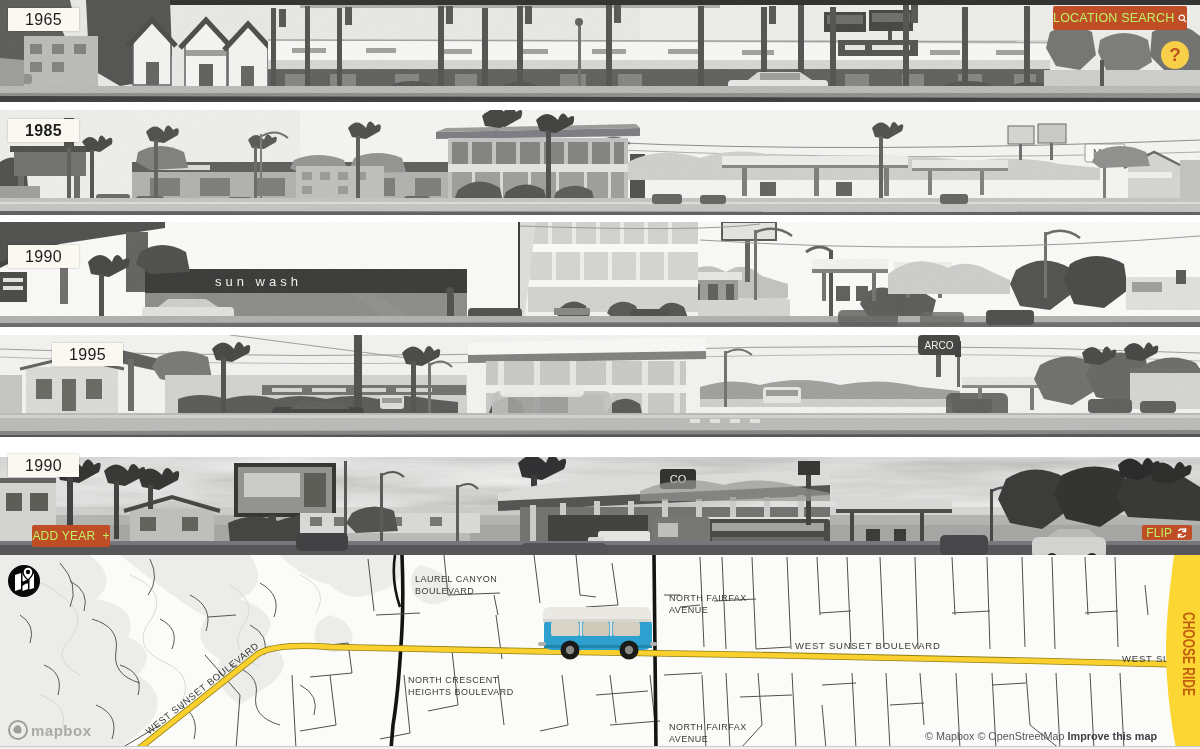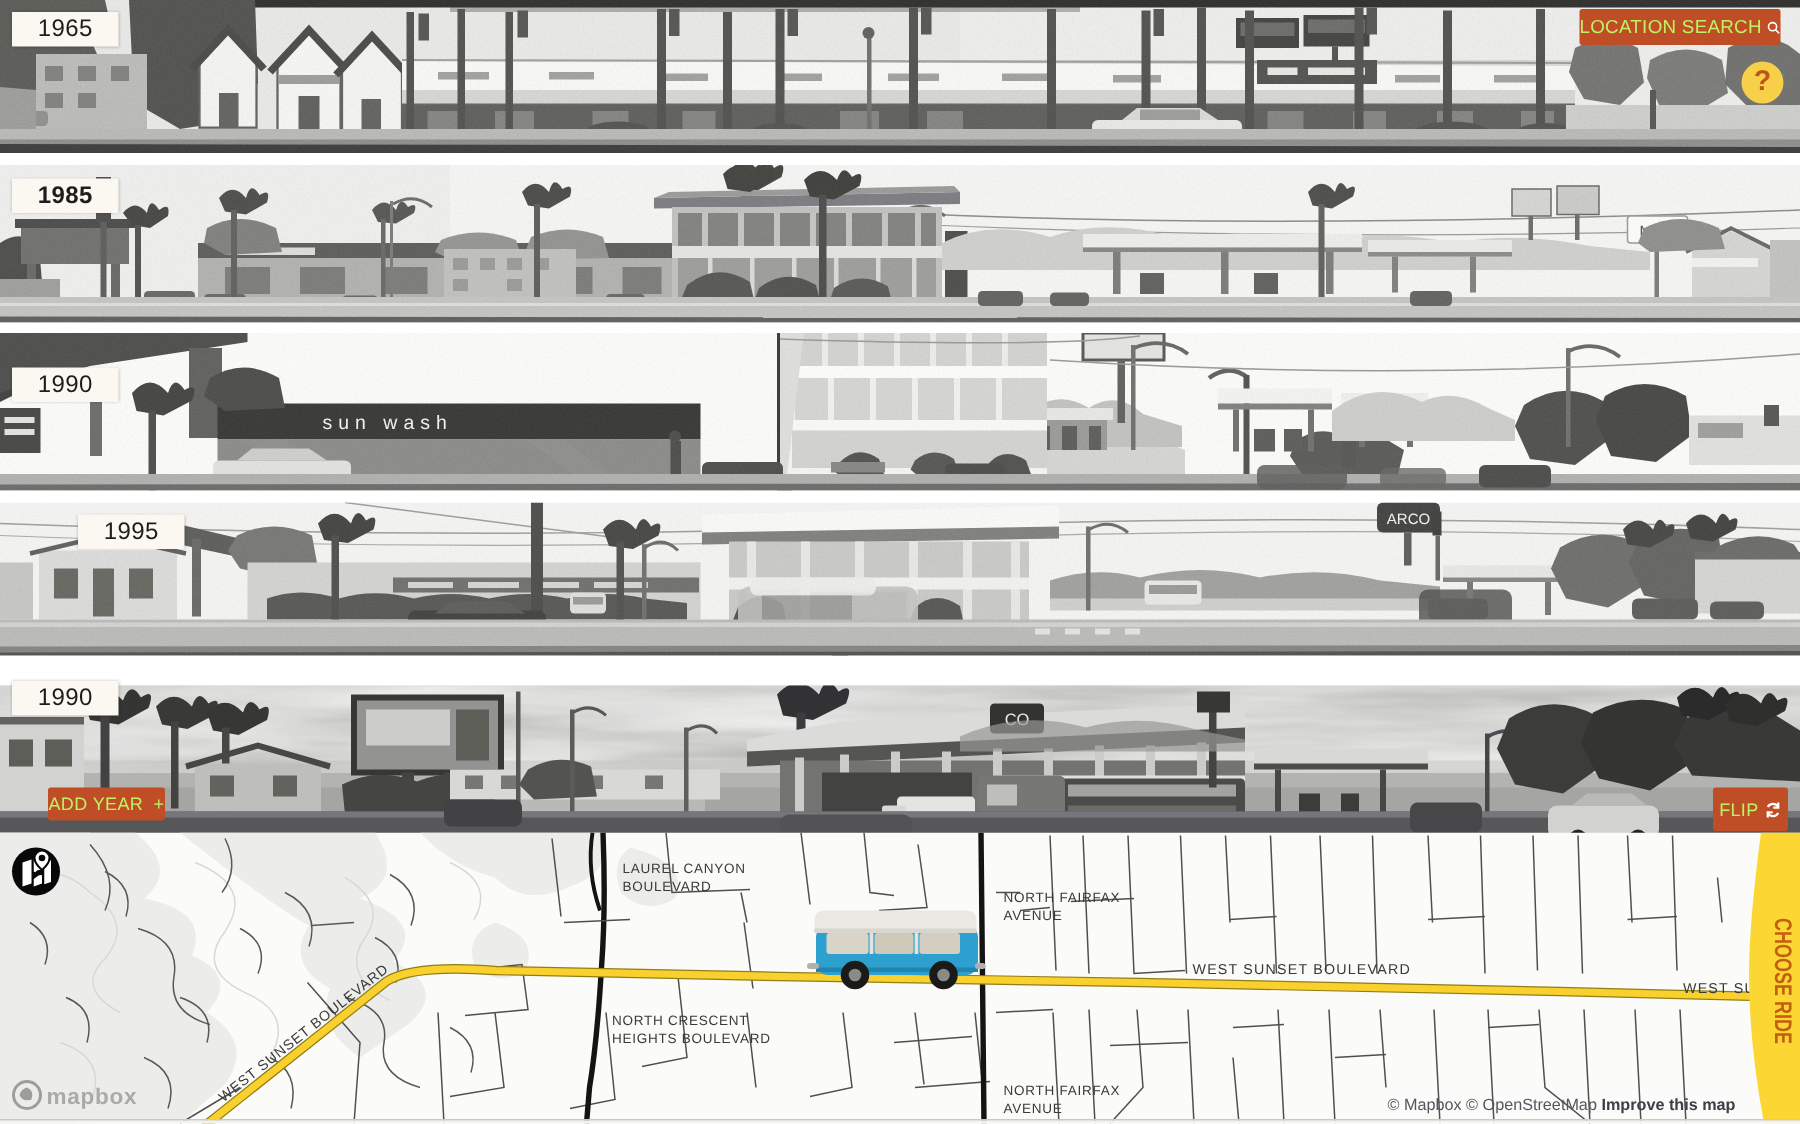--- a/index.html
+++ b/index.html
@@ -999,20 +999,20 @@
 <svg width="13" height="13" viewBox="0 0 13 13">
         <circle cx="5.5" cy="5.5" r="4" fill="none" stroke="#ffffff" stroke-width="1.6"></circle>
         <line x1="8.5" y1="8.5" x2="12" y2="12" stroke="#ffffff" stroke-width="1.6"></line>
       </svg></div>
 
 <div class="abs" style="left:1161px;top:41px;width:28px;height:28px;border-radius:50%;background:#f7cf49;z-index:40;
   color:#bf541c;font-size:19px;font-weight:bold;text-align:center;line-height:28px;">?</div>
 
 <div class="btn" style="left:8px;top:525px;width:78px;height:22px;font-size:12px;margin-left:24px;">ADD&nbsp;YEAR&nbsp;&nbsp;+</div>
 
-<div class="btn" style="left:1142px;top:525px;width:50px;height:29px;font-size:12px;">FLIP&nbsp;
+<div class="btn" style="left:1142px;top:525px;width:50px;height:15px;font-size:12px;">FLIP&nbsp;
 <svg width="12" height="12" viewBox="0 0 12 12">
         <path d="M2.5,4 A4,4 0 0 1 9.5,4" fill="none" stroke="#ffffff" stroke-width="1.5"></path>
         <path d="M9.5,8 A4,4 0 0 1 2.5,8" fill="none" stroke="#ffffff" stroke-width="1.5"></path>
         <path d="M9.5,1 L9.5,4.4 L6.2,4.4" fill="none" stroke="#ffffff" stroke-width="1.5"></path>
         <path d="M2.5,11 L2.5,7.6 L5.8,7.6" fill="none" stroke="#ffffff" stroke-width="1.5"></path>
       </svg></div>
 </div>
 
 </body></html>

